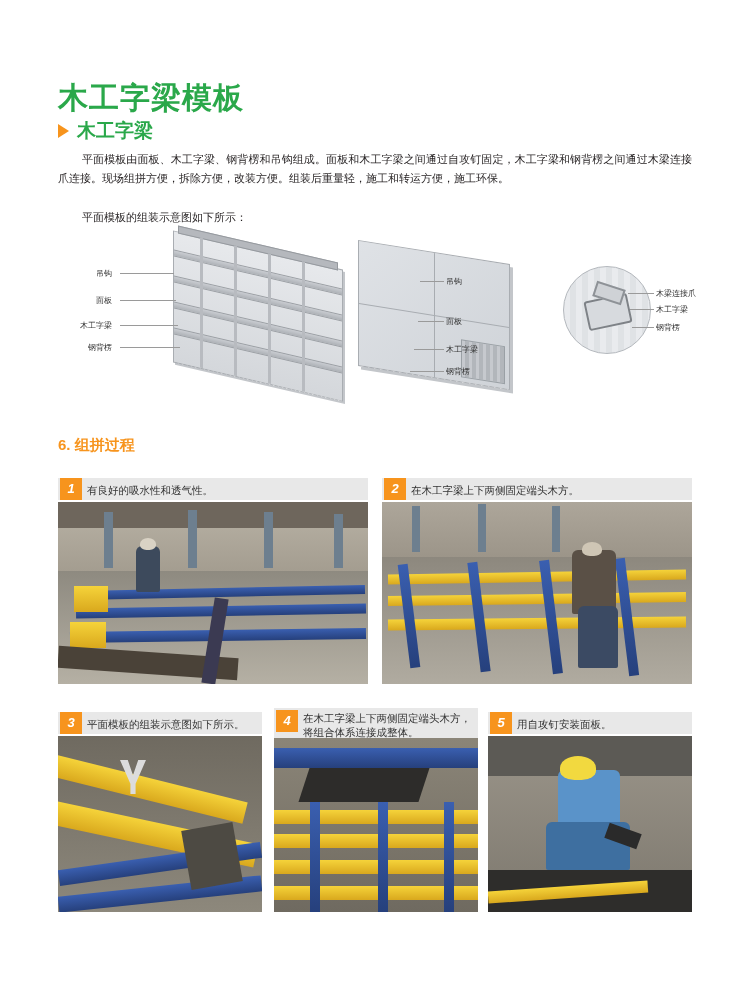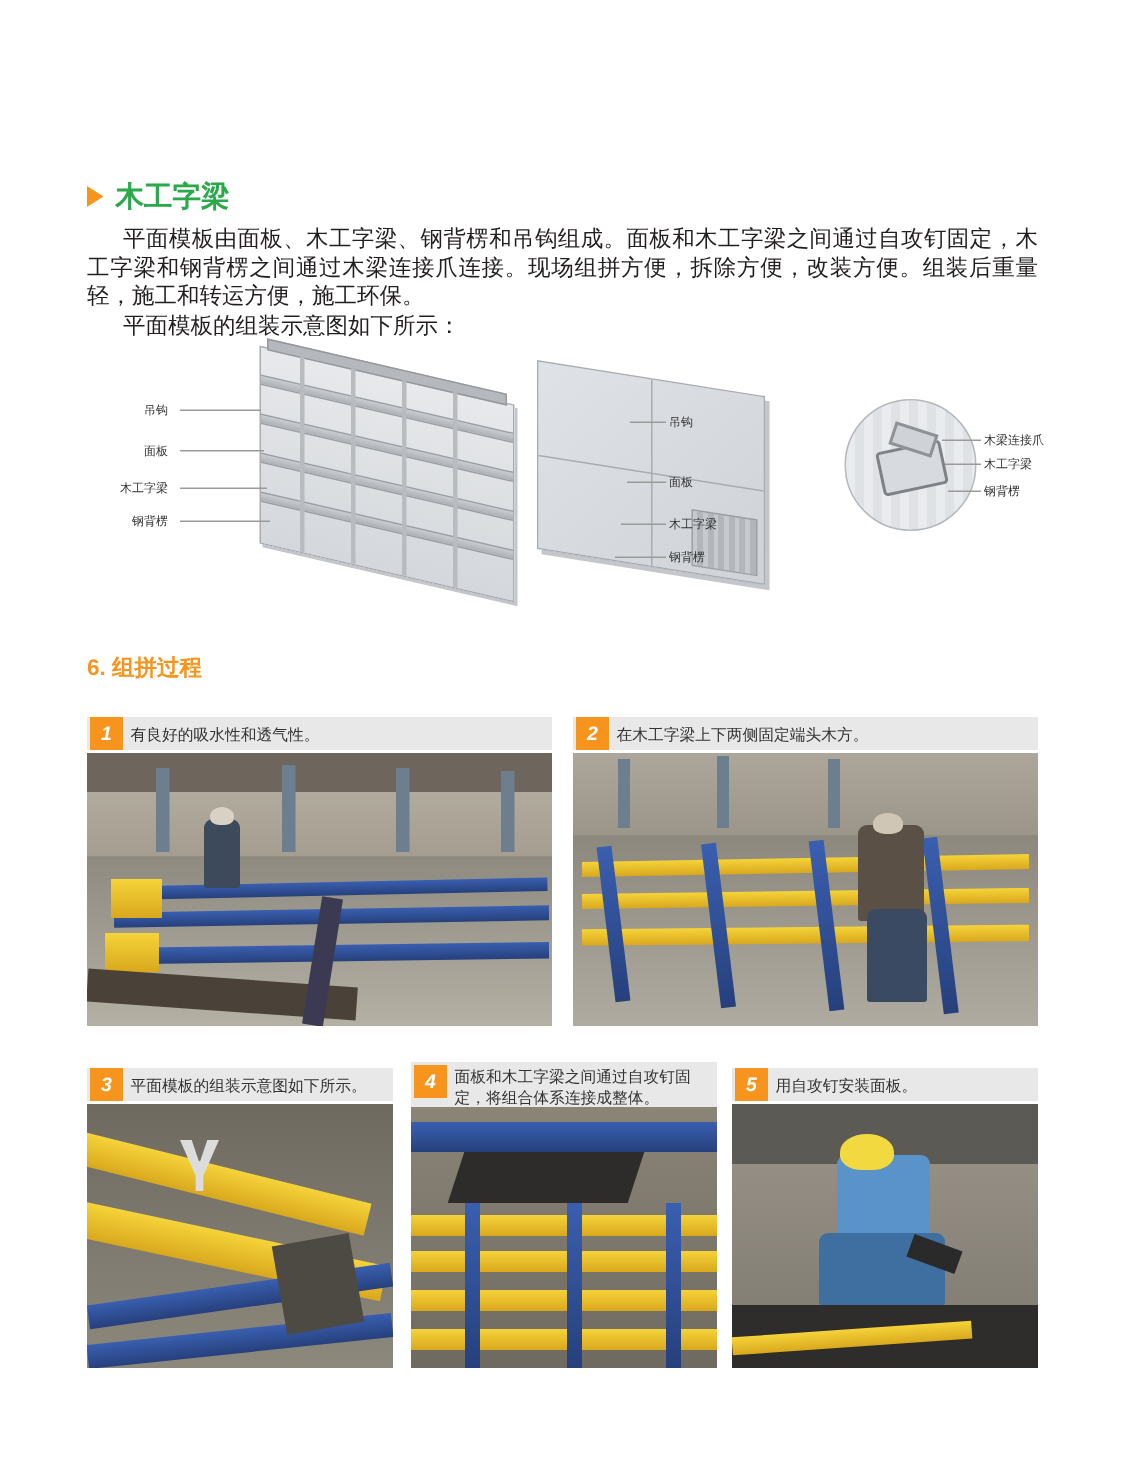--- a/index.html
+++ b/index.html
@@ -49,21 +49,21 @@
   .section-head .label {
     font-size: 19px;
     font-weight: bold;
     color: #2aa84a;
   }
   
   .para {
     position: absolute;
     left: 58px;
     width: 634px;
-    font-size: 15px;
+    font-size: 11px;
     line-height: 19px;
     color: #231f20;
     text-align: justify;
   }
   .para.p1 { top: 150px; text-indent: 24px; }
   .para.p2 { top: 191px; text-indent: 24px; }
   .para.p3 { top: 208px; text-indent: 24px; }
 
   
   .diagram-band {
@@ -229,20 +229,21 @@
   .worker { position:absolute; background:#3d4a5c; border-radius:6px 6px 2px 2px; }
   .helmet { position:absolute; background:#e8c23a; border-radius:50% 50% 40% 40%; }
   .wall { position:absolute; background:#9a9186; }
   .col { position:absolute; background:#6d7f8f; }
 </style>
 </head>
 <body>
 
 <div class="page">
 
+  <h1 class="main-title">木工字梁模板</h1>
 
   <div class="section-head">
     <span class="tri"></span>
     <span class="label">木工字梁</span>
   </div>
 
   <div class="para p1">平面模板由面板、木工字梁、钢背楞和吊钩组成。面板和木工字梁之间通过自攻钉固定，木工字梁和钢背楞之间通过木梁连接爪连接。现场组拼方便，拆除方便，改装方便。组装后重量轻，施工和转运方便，施工环保。</div>
   <div class="para p3">平面模板的组装示意图如下所示：</div>
 
   <div class="diagram-band">
@@ -349,21 +350,21 @@
     <div class="beam-y" style="left:-10px; top:42px; width:200px; height:22px; transform:rotate(14deg);"></div>
     <div class="beam-y" style="left:-10px; top:86px; width:210px; height:24px; transform:rotate(12deg);"></div>
     <div class="beam-b" style="left:0px; top:120px; width:204px; height:16px; transform:rotate(-8deg);"></div>
     <div class="beam-b" style="left:0px; top:150px; width:204px; height:16px; transform:rotate(-6deg);"></div>
     <div style="position:absolute; left:62px; top:24px; width:26px; height:34px; background:#dcdcdc; clip-path:polygon(0 0,30% 0,50% 45%,70% 0,100% 0,60% 70%,60% 100%,40% 100%,40% 70%);"></div>
     <div style="position:absolute; left:128px; top:90px; width:52px; height:60px; background:#4d4a43; transform:rotate(-10deg);"></div>
   </div>
 
   <div class="caption two-line" style="left:274px; top:708px; width:204px;">
     <span class="num">4</span>
-    <span class="cap-text">面板和木工字梁之间通过自攻钉固定，将组合体系连接成整体。</span>
+    <span class="cap-text">在木工字梁上下两侧固定端头木方，将组合体系连接成整体。</span>
   </div>
   <div class="photo" style="left:274px; top:738px; width:204px; height:174px;">
     <div style="position:absolute; inset:0; background:linear-gradient(180deg,#8b8578,#6f6a60);"></div>
     <div class="beam-b" style="left:0; top:10px; width:204px; height:20px;"></div>
     <div style="position:absolute; left:30px; top:30px; width:120px; height:34px; background:#2d2c2a; transform:skewX(-18deg);"></div>
     <div class="beam-y" style="left:0; top:72px; width:204px; height:14px;"></div>
     <div class="beam-y" style="left:0; top:96px; width:204px; height:14px;"></div>
     <div class="beam-y" style="left:0; top:122px; width:204px; height:14px;"></div>
     <div class="beam-y" style="left:0; top:148px; width:204px; height:14px;"></div>
     <div class="beam-b" style="left:36px; top:64px; width:10px; height:110px;"></div>

